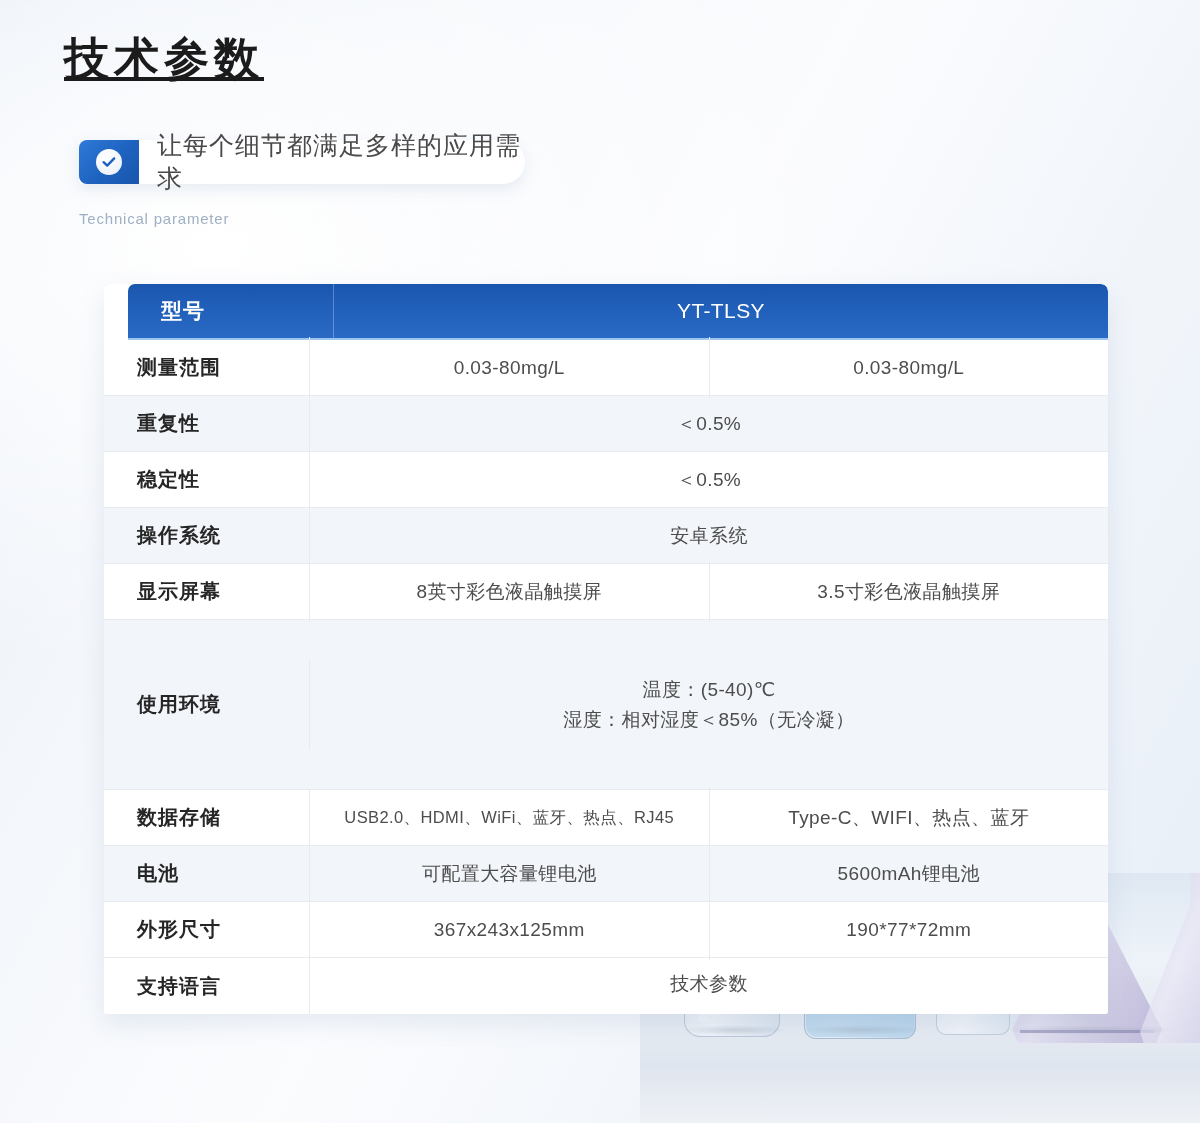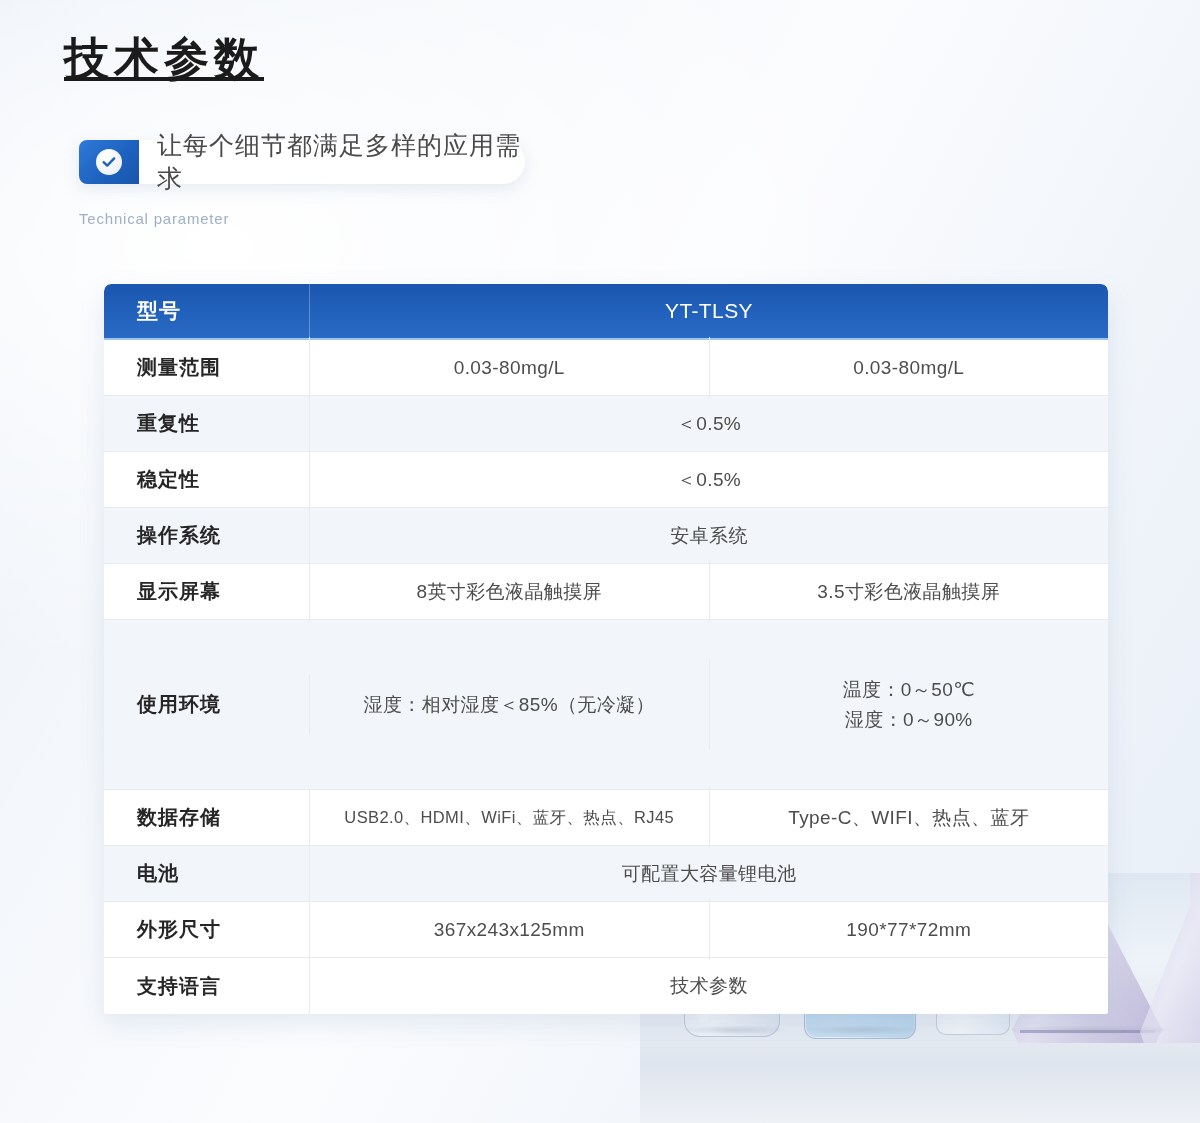--- a/index.html
+++ b/index.html
@@ -91,21 +91,21 @@
 
   
   .table{
     position:absolute; left:104px; top:284px; width:1004px;
     border-radius:7px 7px 3px 3px;
     background:#ffffff;
     box-shadow:0 10px 26px rgba(120,145,180,.16);
     overflow:hidden;
   }
   .row{ display:flex; align-items:center; border-bottom:1px solid #e7eaef; }
-  .row:last-child{ border-bottom:none; }
+  .row:last-child{ border-bottom:none;font-family:Liberation Mono, monospace; }
   .row.alt{ background:#f2f5f9; }
   .row.white{ background:#ffffff; }
 
   .c-label{
     width:205px; flex:0 0 205px;
     display:flex; align-items:center; padding-left:33px;
     font-size:20px; font-weight:bold; color:#262626; letter-spacing:1px;
   }
   .c-val{
     flex:1 1 0; display:flex; align-items:center; justify-content:center;
@@ -114,20 +114,21 @@
   }
   .c-val.span2{ flex:1 1 0; }
   .c-val.small{ font-size:16.5px; }
 
   
   .thead{
     display:flex; height:56px;
     background:linear-gradient(180deg,#1a56ae 0%,#2160ba 45%,#2b6ac4 100%);
     border-bottom:2px solid #9cc6f0;
     border-radius:7px 7px 0 0;
+    margin-left:24px;
   }
   .thead .c-label{ color:#ffffff; font-size:21px; border-left:none; }
   .thead .c-val{
     color:#ffffff; font-size:21px; font-weight:normal;
     border-left:1px solid rgba(255,255,255,.28);
   }
 
   
   .h-std{ height:56px; }
   .h-env{ height:170px; }
@@ -205,40 +206,36 @@
   <div class="row white h-std">
     <div class="c-label">显示屏幕</div>
     <div class="c-val">8英寸彩色液晶触摸屏</div>
     <div class="c-val">3.5寸彩色液晶触摸屏</div>
   </div>
 
   <div class="row alt h-env">
     <div class="c-label">使用环境</div>
     <div class="c-val">
       <div>
+        <div>温度：(5-40)℃</div>
         <div>湿度：相对湿度＜85%（无冷凝）</div>
       </div>
     </div>
-    <div class="c-val">
-      <div>
-        <div>温度：0～50℃</div>
-        <div>湿度：0～90%</div>
-      </div>
-    </div>
   </div>
 
   <div class="row white h-std">
     <div class="c-label">数据存储</div>
     <div class="c-val small">USB2.0、HDMI、WiFi、蓝牙、热点、RJ45</div>
     <div class="c-val">Type-C、WIFI、热点、蓝牙</div>
   </div>
 
   <div class="row alt h-std">
     <div class="c-label">电池</div>
     <div class="c-val">可配置大容量锂电池</div>
+    <div class="c-val">5600mAh锂电池</div>
   </div>
 
   <div class="row white h-std">
     <div class="c-label">外形尺寸</div>
     <div class="c-val">367x243x125mm</div>
     <div class="c-val">190*77*72mm</div>
   </div>
 
   <div class="row white h-std">
     <div class="c-label">支持语言</div>

